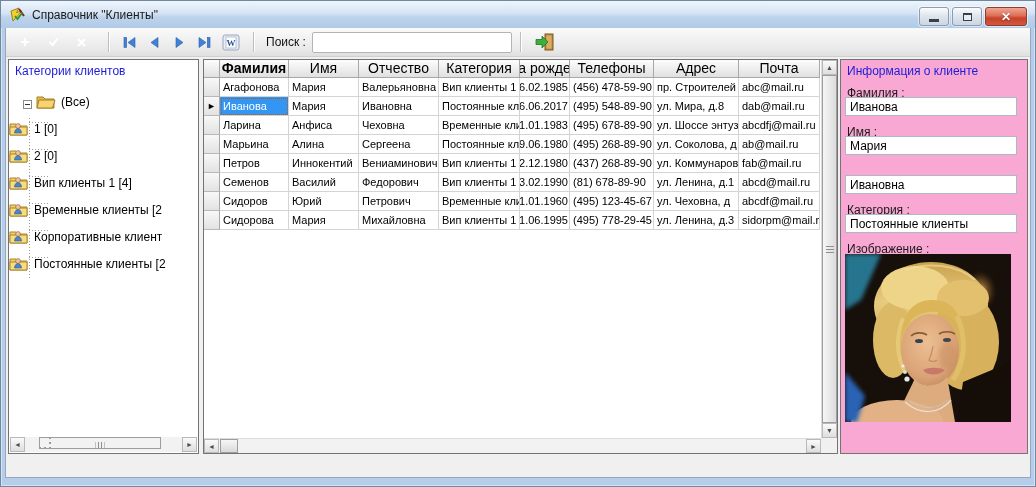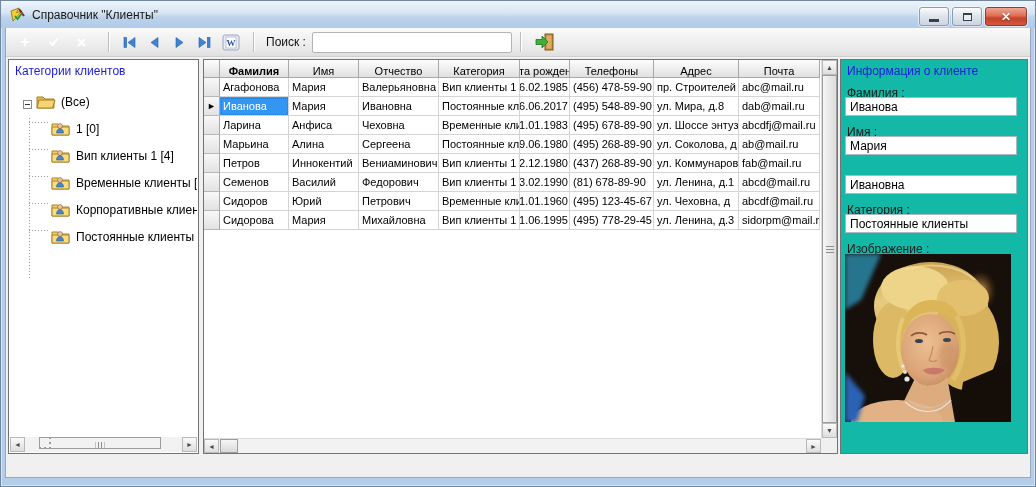--- a/index.html
+++ b/index.html
@@ -54,26 +54,26 @@
     font-family:"Liberation Sans",sans-serif; font-size:12px; padding:0 4px;
   }
   .tb-exit{ width:20px; height:18px; margin-left:6px; flex:none; }
   button.tb-btn{ background:none; border:none; padding:0; cursor:default; display:flex; align-items:center; justify-content:center; }
   
   .main{ position:relative; height:399px; }
   .panel{ position:absolute; top:2px; bottom:2px; background:#fff; border:1px solid #737373; }
   .panel .pcaption{ position:absolute; top:4px; left:6px; font-size:12px; }
   .panel.left{ left:2px; width:191px; }
   .panel.center{ left:197px; width:635px; display:flex; flex-direction:column; }
-  .panel.right{ right:2px; width:188px; background:#14b8a6;text-decoration:underline; }
+  .panel.right{ right:2px; width:188px; background:#f9a8d4;text-decoration:underline; }
   
   .tree{ position:absolute; top:22px; left:0; right:1px; bottom:18px; overflow:hidden; }
   .titem{ height:27px; display:flex; align-items:flex-end; position:relative; white-space:nowrap; font-size:12px; }
   .titem.root{ padding-left:14px; }
-  .titem.child{ padding-left:42px; }
+  .titem.child{ }
   .titem.child::before{
     content:""; position:absolute; left:20px; top:13px; width:20px; height:1px;
     background:repeating-linear-gradient(90deg,#9a9a9a 0 1px, transparent 1px 3px);
   }
   .tree .vline{
     position:absolute; left:20px; top:36px; width:1px; height:160px;
     background:repeating-linear-gradient(#9a9a9a 0 1px, transparent 1px 3px);
   }
   .expander{
     width:9px; height:9px; border:1px solid #8a8a8a; background:#fff; margin-right:4px; flex:none;
@@ -82,22 +82,22 @@
   .expander::after{ content:""; width:5px; height:1px; background:#333; }
   .ticon{ width:20px; height:15px; margin-right:5px; flex:none; }
   .tlabel{ overflow:hidden; }
   
   .grid-area{ flex:1; display:flex; overflow:hidden; }
   .grid-content{ flex:1; overflow:hidden; background:#fff; }
   .grid-header{ display:flex; height:18px; }
   .hcell,.hind{
     flex:none; background:linear-gradient(#fdfdfd,#e9e9e9 70%,#e0e0e0);
     border-right:1px solid #a8a8a8; border-bottom:1px solid #a8a8a8;
-    display:flex; align-items:flex-end; justify-content:center; overflow:hidden;
-    font-size:11px; color:#000;
+    display:flex; align-items:flex-start; justify-content:center; overflow:hidden;
+    font-size:14px; color:#000;
   }
   .hind{ width:16px; border-left:none; }
   .hcell span{ flex:0 0 auto; white-space:nowrap; }
   .hcell.col0 span{ font-weight:bold; }
   .grow{ display:flex; height:19px; }
   .gind{
     flex:none; width:16px; background:linear-gradient(#f8f8f8,#e2e2e2);
     border-right:1px solid #a8a8a8; border-bottom:1px solid #b8b8b8;
     display:flex; align-items:center; justify-content:center;
   }
@@ -270,20 +270,31 @@
       <svg width="20" height="15" viewBox="0 0 20 15">
         <path d="M1,3 h6 l2,2 h9 v9 h-17 z" fill="#f3cf63" stroke="#a9842c"></path>
         <path d="M1,6 h17 v8 h-17 z" fill="#f8dd80" stroke="#a9842c"></path>
         <circle cx="9" cy="5" r="2.4" fill="#f2c49a" stroke="#8c5a30" stroke-width=".6"></circle>
         <path d="M5.5,12 c0-3 2-4.4 3.5-4.4 c1.5,0 3.5,1.4 3.5,4.4 z" fill="#4d86c8" stroke="#2d5a90" stroke-width=".6"></path>
       </svg>
     </span>
     <span class="tlabel">1 [0]</span>
   </div>
 
+  <div class="titem child">
+    <span class="ticon">
+      <svg width="20" height="15" viewBox="0 0 20 15">
+        <path d="M1,3 h6 l2,2 h9 v9 h-17 z" fill="#f3cf63" stroke="#a9842c"></path>
+        <path d="M1,6 h17 v8 h-17 z" fill="#f8dd80" stroke="#a9842c"></path>
+        <circle cx="9" cy="5" r="2.4" fill="#f2c49a" stroke="#8c5a30" stroke-width=".6"></circle>
+        <path d="M5.5,12 c0-3 2-4.4 3.5-4.4 c1.5,0 3.5,1.4 3.5,4.4 z" fill="#4d86c8" stroke="#2d5a90" stroke-width=".6"></path>
+      </svg>
+    </span>
+    <span class="tlabel">2 [0]</span>
+  </div>
 
   <div class="titem child">
     <span class="ticon">
       <svg width="20" height="15" viewBox="0 0 20 15">
         <path d="M1,3 h6 l2,2 h9 v9 h-17 z" fill="#f3cf63" stroke="#a9842c"></path>
         <path d="M1,6 h17 v8 h-17 z" fill="#f8dd80" stroke="#a9842c"></path>
         <circle cx="9" cy="5" r="2.4" fill="#f2c49a" stroke="#8c5a30" stroke-width=".6"></circle>
         <path d="M5.5,12 c0-3 2-4.4 3.5-4.4 c1.5,0 3.5,1.4 3.5,4.4 z" fill="#4d86c8" stroke="#2d5a90" stroke-width=".6"></path>
       </svg>
     </span>

